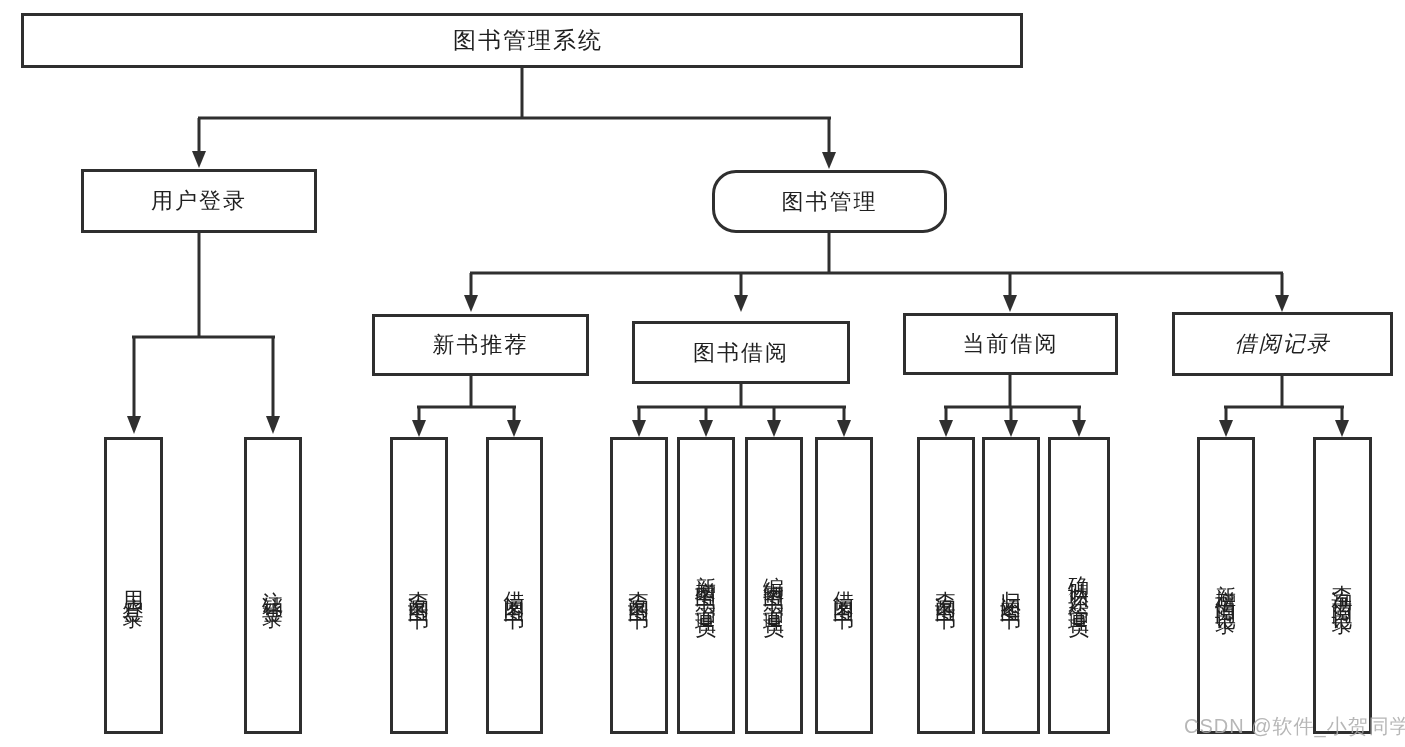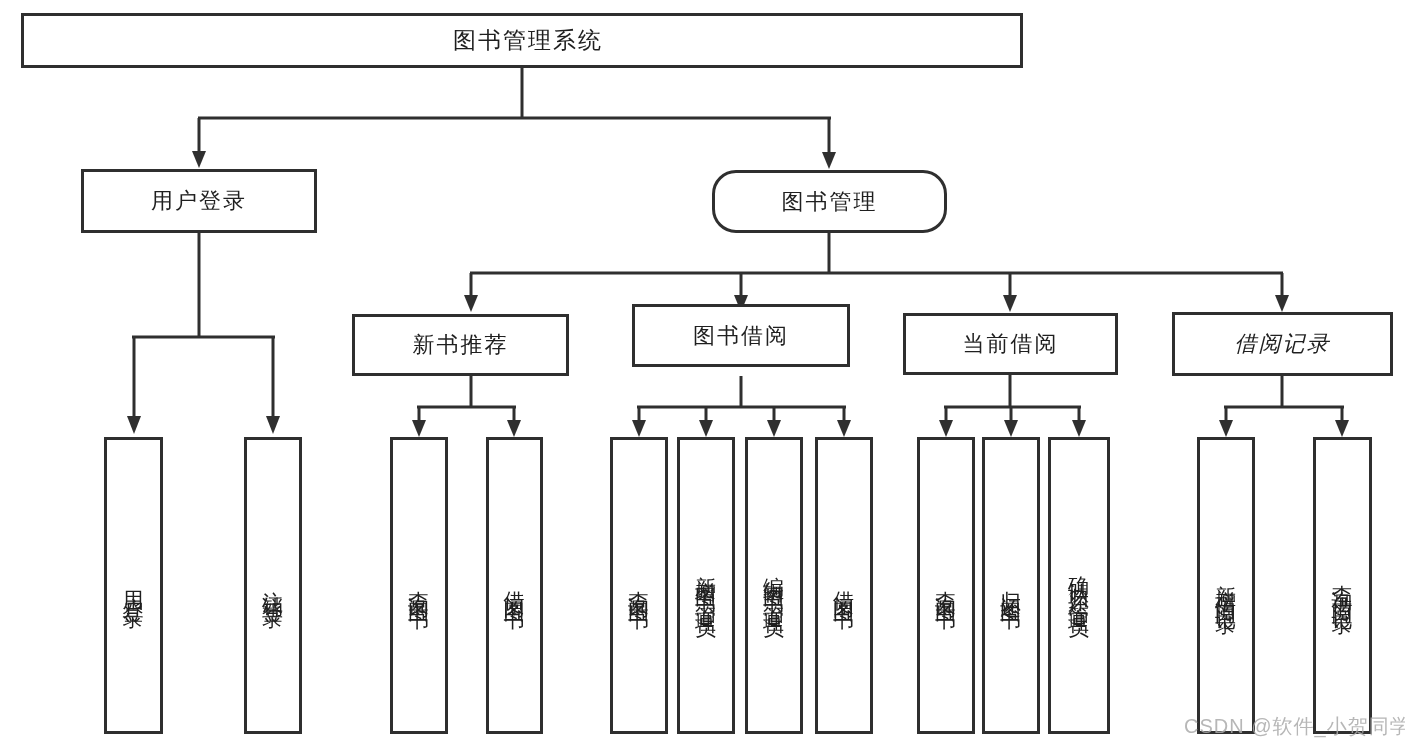--- a/index.html
+++ b/index.html
@@ -122,22 +122,22 @@
     <polygon points="1219,420 1233,420 1226,437"></polygon>
     <line x1="1342" y1="407" x2="1342" y2="421"></line>
     <polygon points="1335,420 1349,420 1342,437"></polygon>
   </svg>
 
   <div class="box h root-box" style="left:21px; top:13px; width:1002px; height:55px;">图书管理系统</div>
 
   <div class="box h" style="left:81px; top:169px; width:236px; height:64px;">用户登录</div>
   <div class="box h" style="left:712px; top:170px; width:235px; height:63px;border-radius:24px;">图书管理</div>
 
-  <div class="box h" style="left:352px; top:314px; width:217px; height:62px;">新书推荐</div>
-  <div class="box h" style="left:632px; top:304px; width:218px; height:63px;">图书借阅</div>
+  <div class="box h" style="left:372px; top:314px; width:217px; height:62px;">新书推荐</div>
+  <div class="box h" style="left:632px; top:321px; width:218px; height:63px;">图书借阅</div>
   <div class="box h" style="left:903px; top:313px; width:215px; height:62px;font-family:Liberation Serif, serif;">当前借阅</div>
   <div class="box h" style="left:1172px; top:312px; width:221px; height:64px;font-style:italic;">借阅记录</div>
 
   <div class="box v" style="left:104px; top:437px; width:59px; height:297px;">用户登录</div>
   <div class="box v" style="left:244px; top:437px; width:58px; height:297px;">注销登录</div>
 
   <div class="box v" style="left:390px; top:437px; width:58px; height:297px;">查询图书</div>
   <div class="box v" style="left:486px; top:437px; width:57px; height:297px;">借阅图书</div>
 
   <div class="box v" style="left:610px; top:437px; width:58px; height:297px;">查询图书</div>

